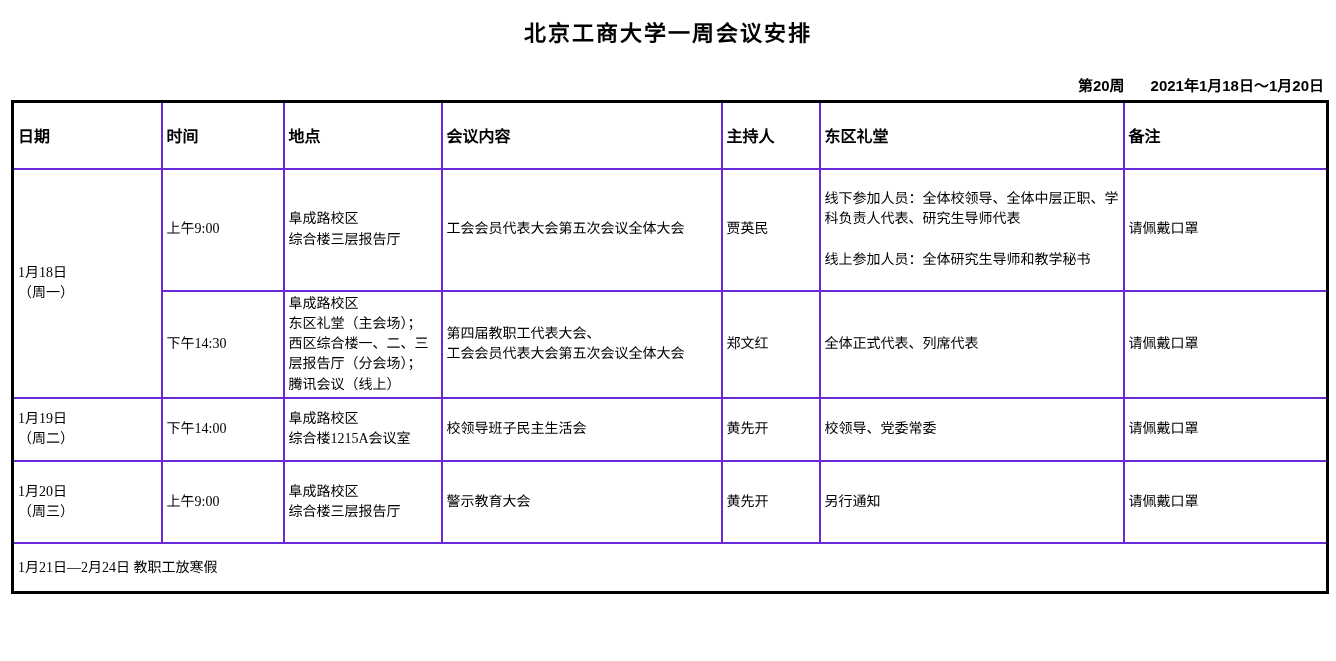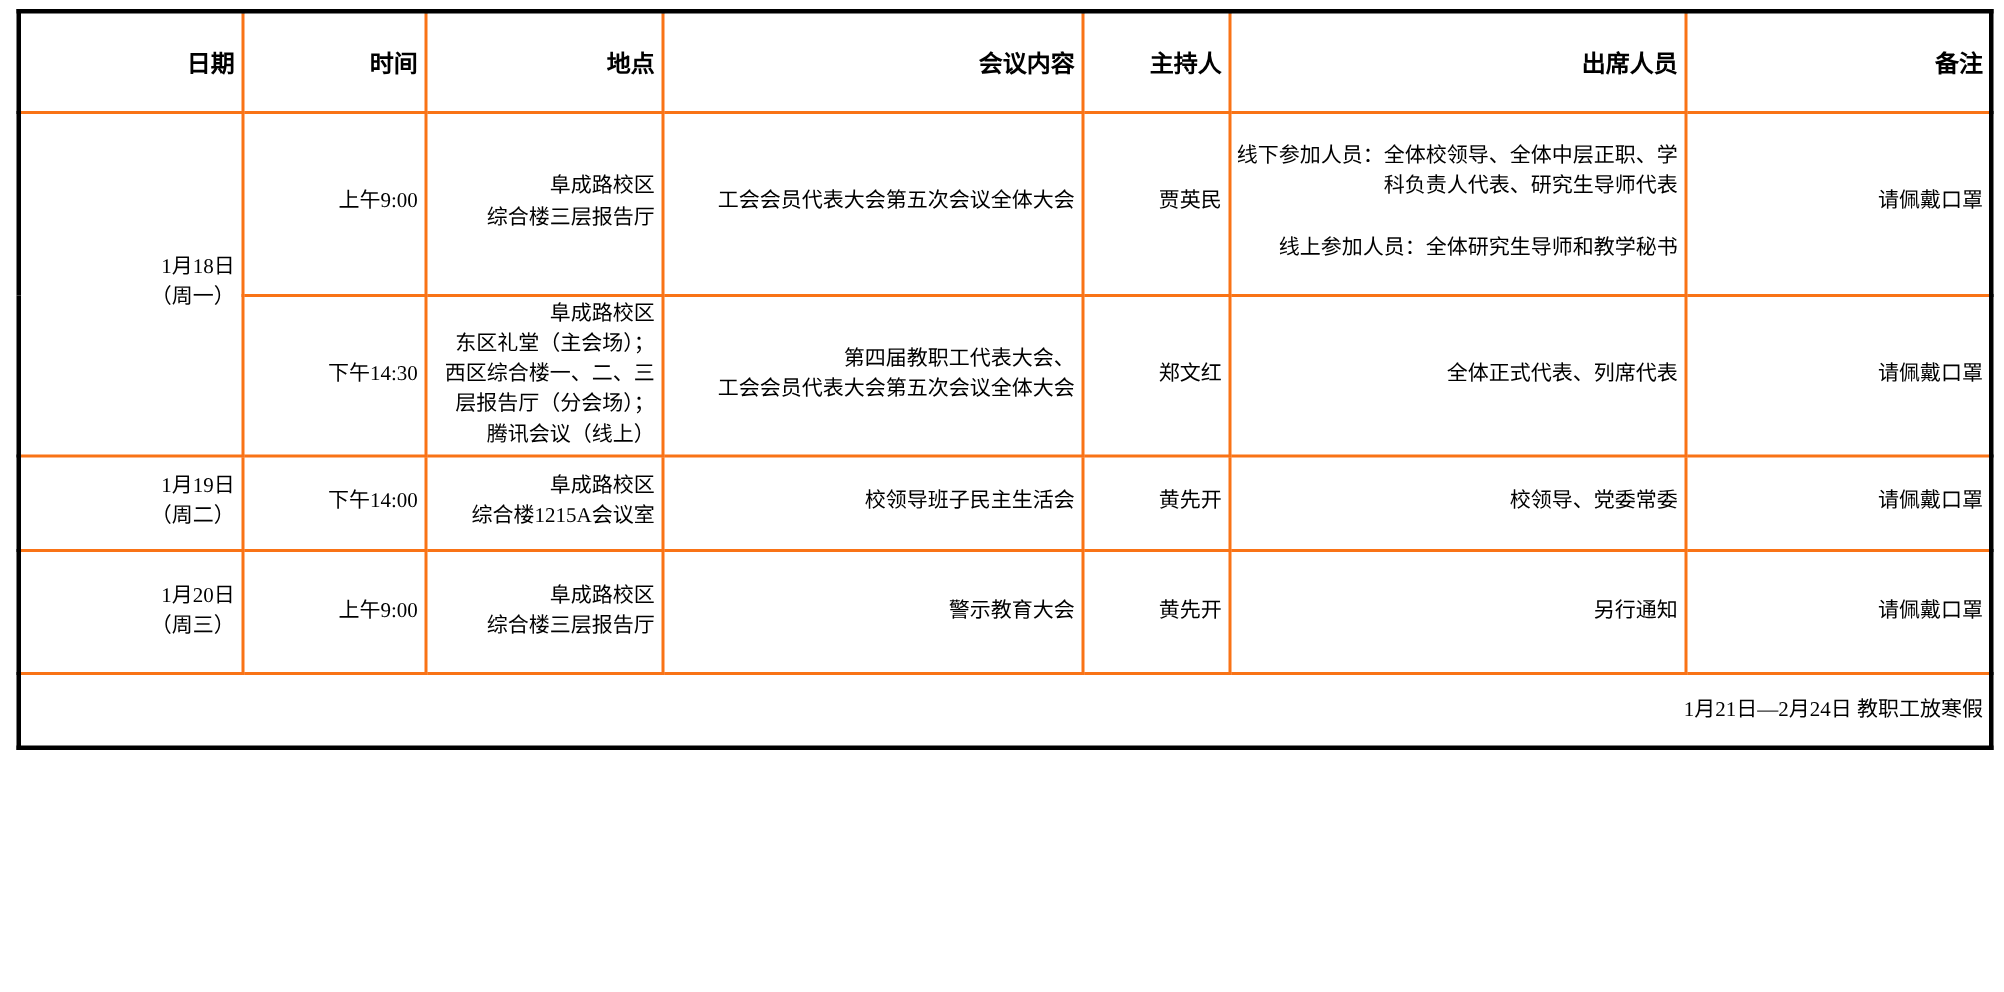--- a/index.html
+++ b/index.html
@@ -20,22 +20,22 @@
   }
   .sub-line .week{margin-right:26px;}
   table.schedule{
     margin:6px 0 0 11px;
     width:1315px;
     border-collapse:collapse;
     border:3px solid #000;
     table-layout:fixed;
   }
   table.schedule th, table.schedule td{
-    border:2px solid #f97316;
-    text-align:right;vertical-align:middle;
+    border:2px solid #6d28d9;
+    text-align:left;vertical-align:middle;
     white-space:pre-line;
     padding:2px 4px;
     box-sizing:border-box;
     overflow:hidden;
   }
   table.schedule th{
     font-size:16px;font-weight:bold;
     font-family:"Liberation Sans",sans-serif;
   }
   table.schedule td{
@@ -61,40 +61,44 @@
     text-align:right;padding-right:10px;
     font-size:14px;font-weight:600;
     font-family:"Liberation Sans",sans-serif;
   }
 </style>
 </head>
 <body>
 
 <div class="page">
 
+  <h1 class="doc-title">北京工商大学一周会议安排</h1>
 
+  <div class="sub-line">
+    <span class="week">第20周</span><span>2021年1月18日～1月20日</span>
+  </div>
 
   <table class="schedule">
     <colgroup>
       <col style="width:149px">
         <col style="width:122px">
         <col style="width:158px">
         <col style="width:280px">
         <col style="width:98px">
         <col style="width:304px">
         <col style="width:204px">
     </colgroup>
     <tbody>
       <tr class="r-head">
         <th>日期</th>
         <th>时间</th>
         <th>地点</th>
         <th>会议内容</th>
         <th>主持人</th>
-        <th>出席人员</th>
+        <th>东区礼堂</th>
         <th>备注</th>
       </tr>
 
       <tr class="r1">
         <td class="date-cell" rowspan="2">1月18日
 （周一）</td>
         <td>上午9:00</td>
         <td>阜成路校区
 综合楼三层报告厅</td>
         <td>工会会员代表大会第五次会议全体大会</td>

